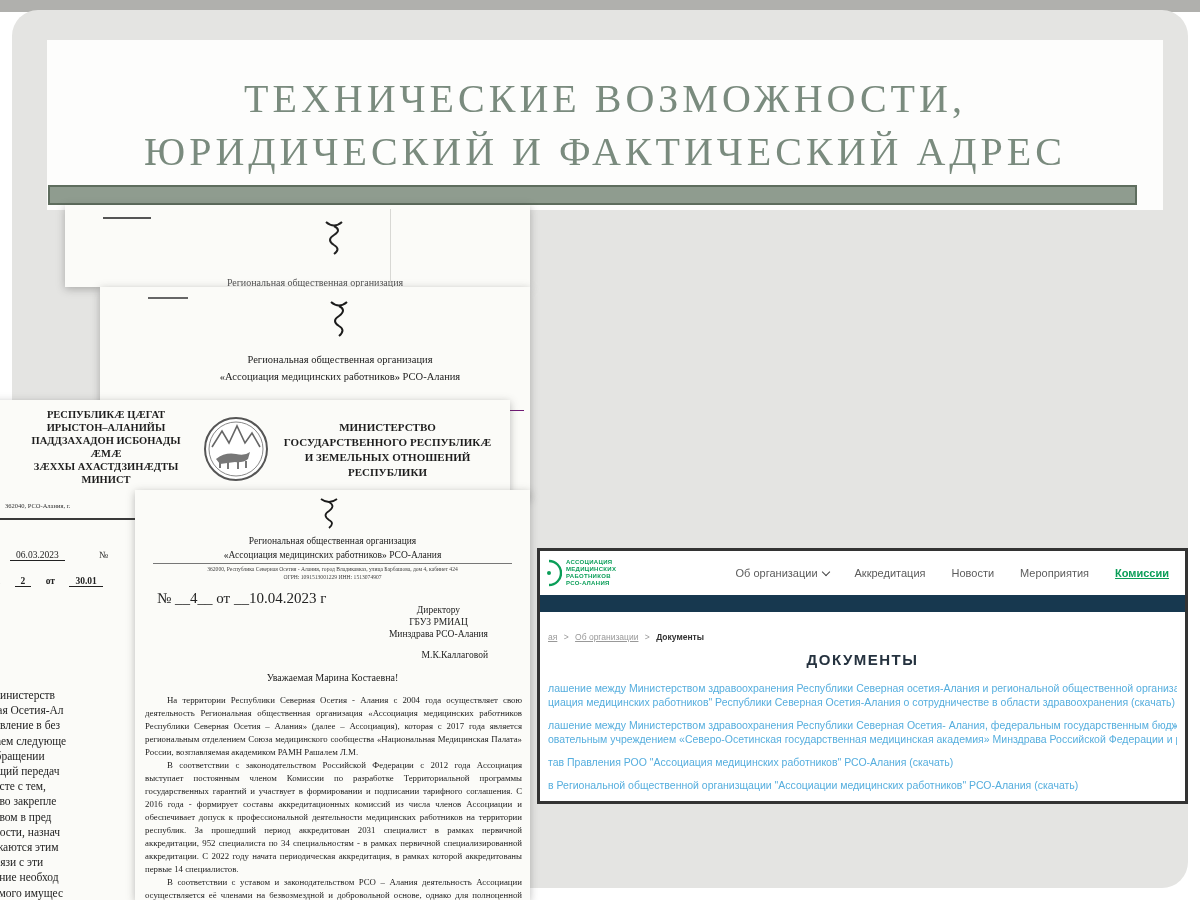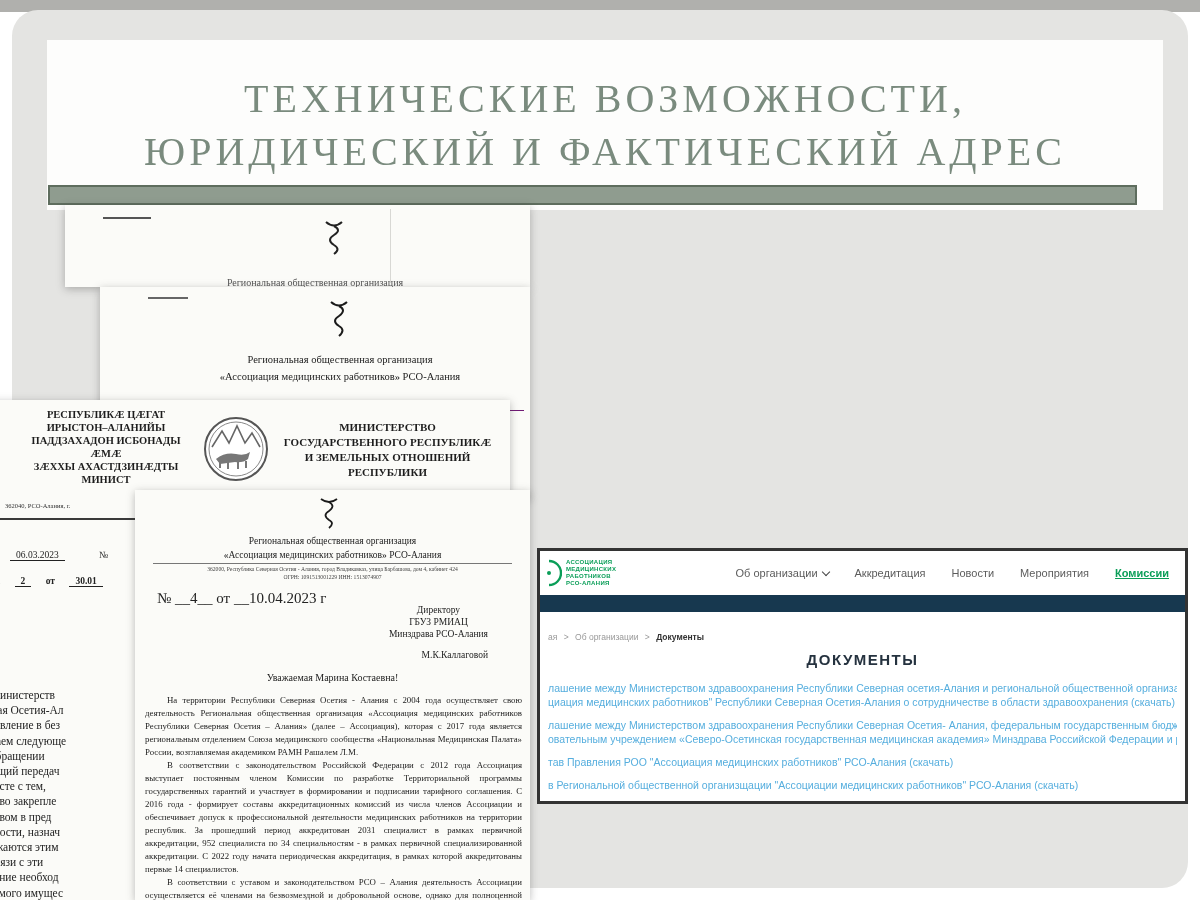--- a/index.html
+++ b/index.html
@@ -63,21 +63,21 @@
   .site{position:absolute;left:537px;top:548px;width:645px;height:250px;background:#fff;border:3px solid #333;z-index:5;overflow:hidden;}
   .site-header{height:44px;display:flex;justify-content:space-between;align-items:center;padding:0 16px 0 6px;}
   .logo{display:flex;align-items:center;gap:4px;}
   .logo-text div{font-size:6px;line-height:7px;font-weight:bold;color:#0a9e58;letter-spacing:.3px;}
   .nav{display:flex;gap:26px;align-items:center;font-size:11px;color:#5c5c5c;}
   .nav-item{cursor:pointer;}
   .nav-kabinet{color:#0a9e58;font-weight:bold;text-decoration:underline;}
   .chev{display:inline-block;width:5px;height:5px;border-right:1.5px solid #444;border-bottom:1.5px solid #444;transform:rotate(45deg);margin-left:5px;vertical-align:2px;}
   .navy-bar{height:17px;background:#17384f;}
   .breadcrumb{margin:20px 0 0 8px;font-size:8.5px;color:#999;}
-  .breadcrumb .link{color:#999;cursor:pointer;}
+  .breadcrumb .link{text-decoration:underline;color:#999;cursor:pointer;}
   .breadcrumb .sep{margin:0 4px;}
   .breadcrumb .current{color:#333;font-weight:bold;}
   .site-heading{text-align:center;font-size:15px;font-weight:bold;letter-spacing:1.5px;color:#25323f;margin-top:9px;}
   .doc-links{margin:13px 8px 0 8px;color:#56aede;font-size:10.5px;line-height:14px;}
   .doc-link{margin-bottom:9px;cursor:pointer;}
   .doc-link div{white-space:nowrap;overflow:hidden;}
 </style>
 </head>
 <body>
 

